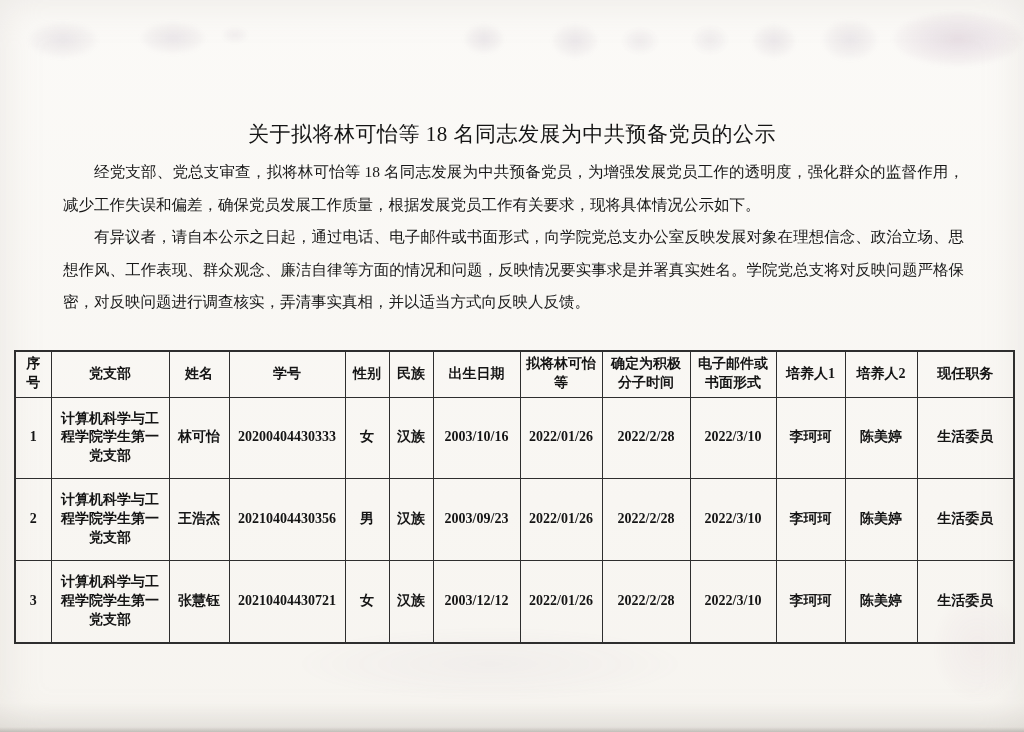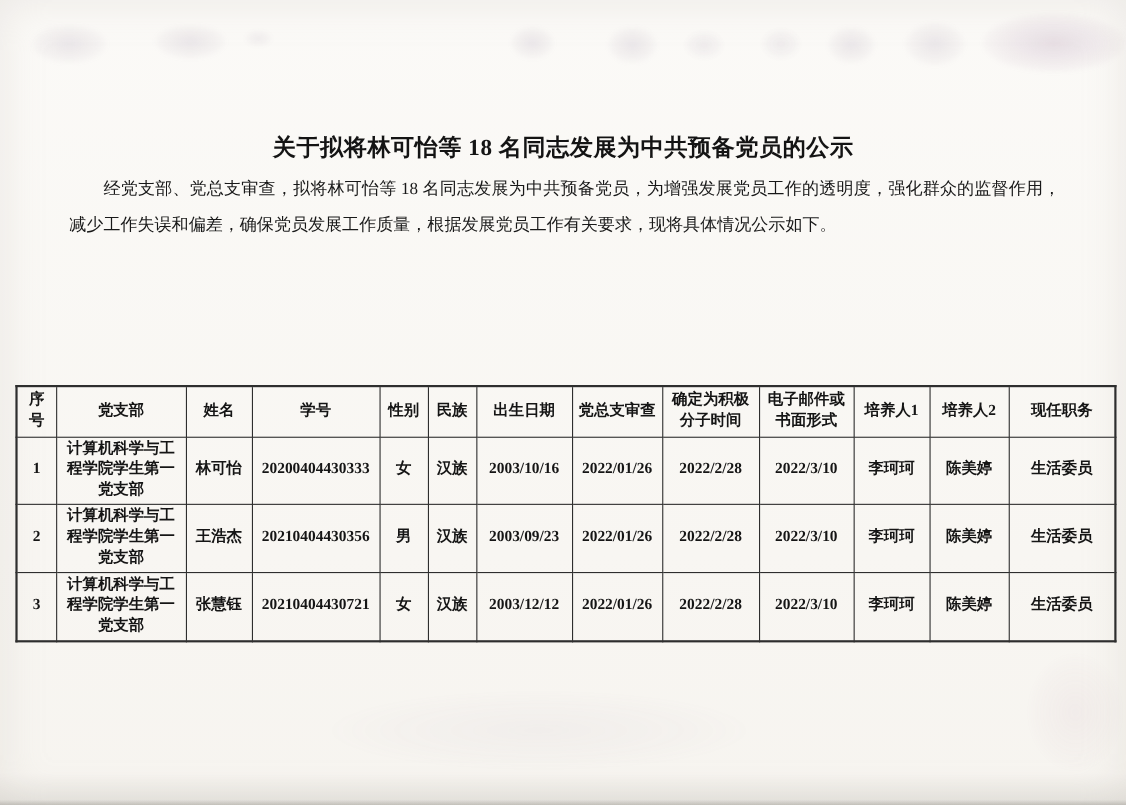--- a/index.html
+++ b/index.html
@@ -41,21 +41,21 @@
   .s9 {left:822px; top:20px; width:56px;  height:40px;}
   .s10{left:893px; top:12px; width:130px; height:54px; background:radial-gradient(ellipse at center, rgba(150,110,150,0.20), rgba(150,110,150,0.07) 55%, transparent 78%);}
   .s11{left:300px; top:628px;width:380px; height:72px; opacity:.38;}
   .s12{left:935px; top:595px;width:85px;  height:105px;opacity:.5; background:radial-gradient(ellipse at center, rgba(170,120,150,0.14), rgba(170,120,150,0.05) 55%, transparent 78%);}
 
   .title{
     position:absolute;
     left:0; right:0; top:120px;
     text-align:center;
     font-size:21px;
-    font-weight:bold;
+    font-weight:normal;
     letter-spacing:0.5px;
     color:#141414;
   }
   .body-text{
     position:absolute;
     left:63px; right:60px; top:156px;
   }
   .body-text p{
     font-size:15.5px;
     line-height:32.5px;
@@ -77,21 +77,21 @@
     vertical-align:middle;
     color:#151515;
     line-height:1.35;
     padding:2px 4px;
     overflow:hidden;
   }
   .notice-table{border:2.2px solid var(--border);}
   .notice-table th{font-weight:600;height:46px;}
   .notice-table td{font-weight:600;height:57px;}
   th.c-seq{padding:2px 10px;}
-  td.c-branch{padding:2px 9px;font-family:Liberation Mono, monospace;}
+  td.c-branch{padding:12px 9px;font-family:Liberation Mono, monospace;}
   
   .w0{width:36px;margin-top:32px;} .w1{width:118px;} .w2{width:60px;} .w3{width:116px;margin-top:21px;}
   .w4{width:44px;} .w5{width:44px;} .w6{width:87px;} .w7{width:82px;}
   .w8{width:88px;} .w9{width:86px;} .w10{width:69px;font-family:Liberation Serif, serif;} .w11{width:72px;margin-top:33px;}
   .w12{width:97px;}
   .bottom-edge{
     position:absolute;left:0;right:0;bottom:0;height:5px;
     background:linear-gradient(180deg, transparent, rgba(120,118,112,0.30));
     pointer-events:none;
   }
@@ -111,33 +111,34 @@
   <div class="smudge s8"></div>
   <div class="smudge s9"></div>
   <div class="smudge s10"></div>
   <div class="smudge s11"></div>
   <div class="smudge s12"></div>
 
   <h1 class="title">关于拟将林可怡等 18 名同志发展为中共预备党员的公示</h1>
 
   <div class="body-text">
     <p>经党支部、党总支审查，拟将林可怡等 18 名同志发展为中共预备党员，为增强发展党员工作的透明度，强化群众的监督作用，减少工作失误和偏差，确保党员发展工作质量，根据发展党员工作有关要求，现将具体情况公示如下。</p>
+    <p>有异议者，请自本公示之日起，通过电话、电子邮件或书面形式，向学院党总支办公室反映发展对象在理想信念、政治立场、思想作风、工作表现、群众观念、廉洁自律等方面的情况和问题，反映情况要实事求是并署真实姓名。学院党总支将对反映问题严格保密，对反映问题进行调查核实，弄清事实真相，并以适当方式向反映人反馈。</p>
   </div>
 
   <table class="notice-table">
     <thead>
       <tr>
         <th class="w0 c-seq">序号</th>
         <th class="w1">党支部</th>
         <th class="w2">姓名</th>
         <th class="w3">学号</th>
         <th class="w4">性别</th>
         <th class="w5">民族</th>
         <th class="w6">出生日期</th>
-        <th class="w7">党总支审查</th>
+        <th class="w7">拟将林可怡等</th>
         <th class="w8">确定为积极分子时间</th>
         <th class="w9">电子邮件或书面形式</th>
         <th class="w10">培养人1</th>
         <th class="w11">培养人2</th>
         <th class="w12">现任职务</th>
       </tr>
     </thead>
     <tbody>
       <tr>
         <td class="w0">1</td>

